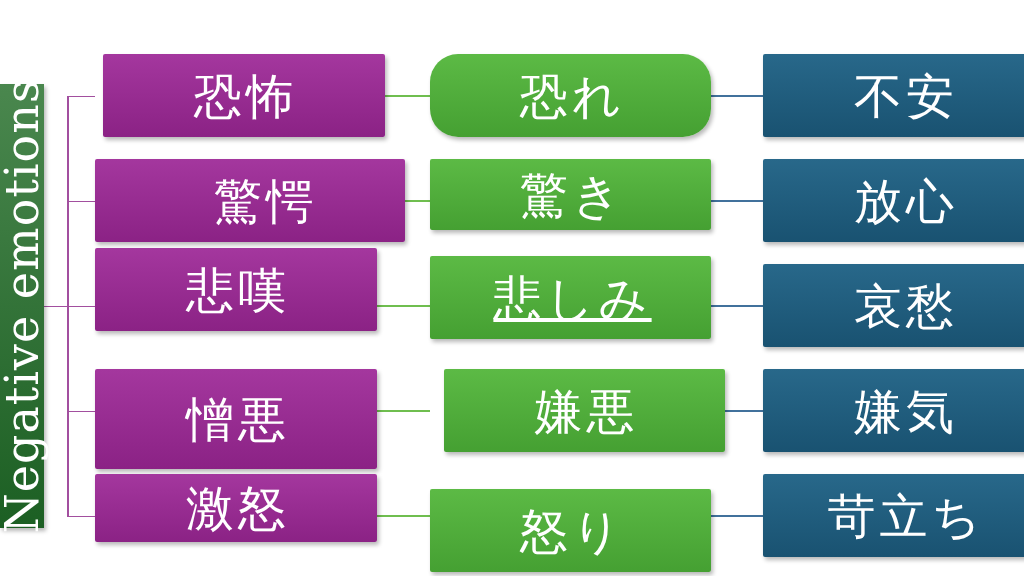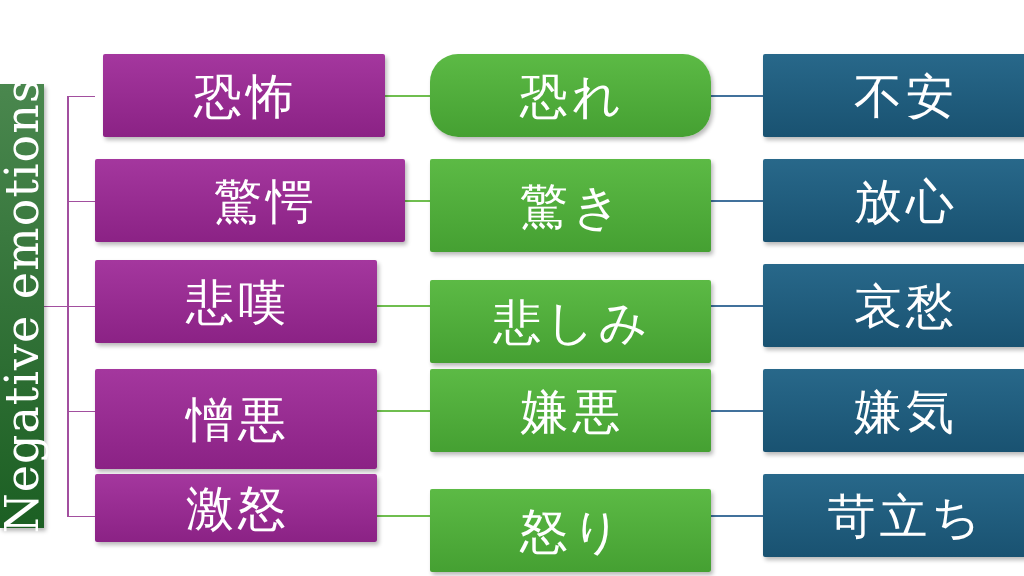--- a/index.html
+++ b/index.html
@@ -75,33 +75,33 @@
       <div class="conn h1" style="left: 67px; top: 95.5px; width: 28px;"></div>
       <div class="conn h2" style="left: 373px; top: 94.5px; width: 57px;"></div>
       <div class="conn h3" style="left: 707px; top: 94.5px; width: 56px;"></div>
       <div class="node lv1" style="left: 95px; top: 54px; width: 278px; height: 83px; margin-left: 8px;">恐怖</div>
       <div class="node lv2" style="left: 430px; top: 54px; width: 277px; height: 83px; border-radius: 28px;">恐れ</div>
       <div class="node lv3" style="left: 763px; top: 54px; width: 278px; height: 83px;">不安</div>
       <div class="conn h1" style="left: 67px; top: 200.5px; width: 28px;"></div>
       <div class="conn h2" style="left: 373px; top: 199.5px; width: 57px;"></div>
       <div class="conn h3" style="left: 707px; top: 199.5px; width: 56px;"></div>
       <div class="node lv1" style="left: 95px; top: 159px; width: 278px; height: 83px; padding-left: 32px;">驚愕</div>
-      <div class="node lv2" style="left: 430px; top: 159px; width: 277px; height: 93px;">驚き</div>
+      <div class="node lv2" style="left: 430px; top: 159px; width: 277px; height: 71px;">驚き</div>
       <div class="node lv3" style="left: 763px; top: 159px; width: 278px; height: 83px;">放心</div>
       <div class="conn h1" style="left: 67px; top: 305.5px; width: 28px;"></div>
       <div class="conn h2" style="left: 373px; top: 304.5px; width: 57px;"></div>
       <div class="conn h3" style="left: 707px; top: 304.5px; width: 56px;"></div>
-      <div class="node lv1" style="left: 95px; top: 260px; width: 278px; height: 83px;">悲嘆</div>
-      <div class="node lv2" style="left: 430px; top: 280px; width: 277px; height: 83px;">悲しみ</div>
+      <div class="node lv1" style="left: 95px; top: 248px; width: 278px; height: 83px;">悲嘆</div>
+      <div class="node lv2" style="left: 430px; top: 256px; width: 277px; height: 83px; text-decoration: underline;">悲しみ</div>
       <div class="node lv3" style="left: 763px; top: 264px; width: 278px; height: 83px;">哀愁</div>
       <div class="conn h1" style="left: 67px; top: 410.5px; width: 28px;"></div>
       <div class="conn h2" style="left: 373px; top: 409.5px; width: 57px;"></div>
       <div class="conn h3" style="left: 707px; top: 409.5px; width: 56px;"></div>
       <div class="node lv1" style="left: 95px; top: 369px; width: 278px; height: 100px;">憎悪</div>
-      <div class="node lv2" style="left: 430px; top: 369px; width: 277px; height: 83px;">嫌悪</div>
+      <div class="node lv2" style="left: 444px; top: 369px; width: 277px; height: 83px;">嫌悪</div>
       <div class="node lv3" style="left: 763px; top: 369px; width: 278px; height: 83px;">嫌気</div>
       <div class="conn h1" style="left: 67px; top: 515.5px; width: 28px;"></div>
       <div class="conn h2" style="left: 373px; top: 514.5px; width: 57px;"></div>
       <div class="conn h3" style="left: 707px; top: 514.5px; width: 56px;"></div>
       <div class="node lv1" style="left: 95px; top: 474px; width: 278px; height: 68px;">激怒</div>
       <div class="node lv2" style="left: 430px; top: 474px; width: 277px; height: 83px; margin-top: 15px;">怒り</div>
       <div class="node lv3" style="left: 763px; top: 474px; width: 278px; height: 83px;">苛立ち</div>
     </div>
 </div>
 

